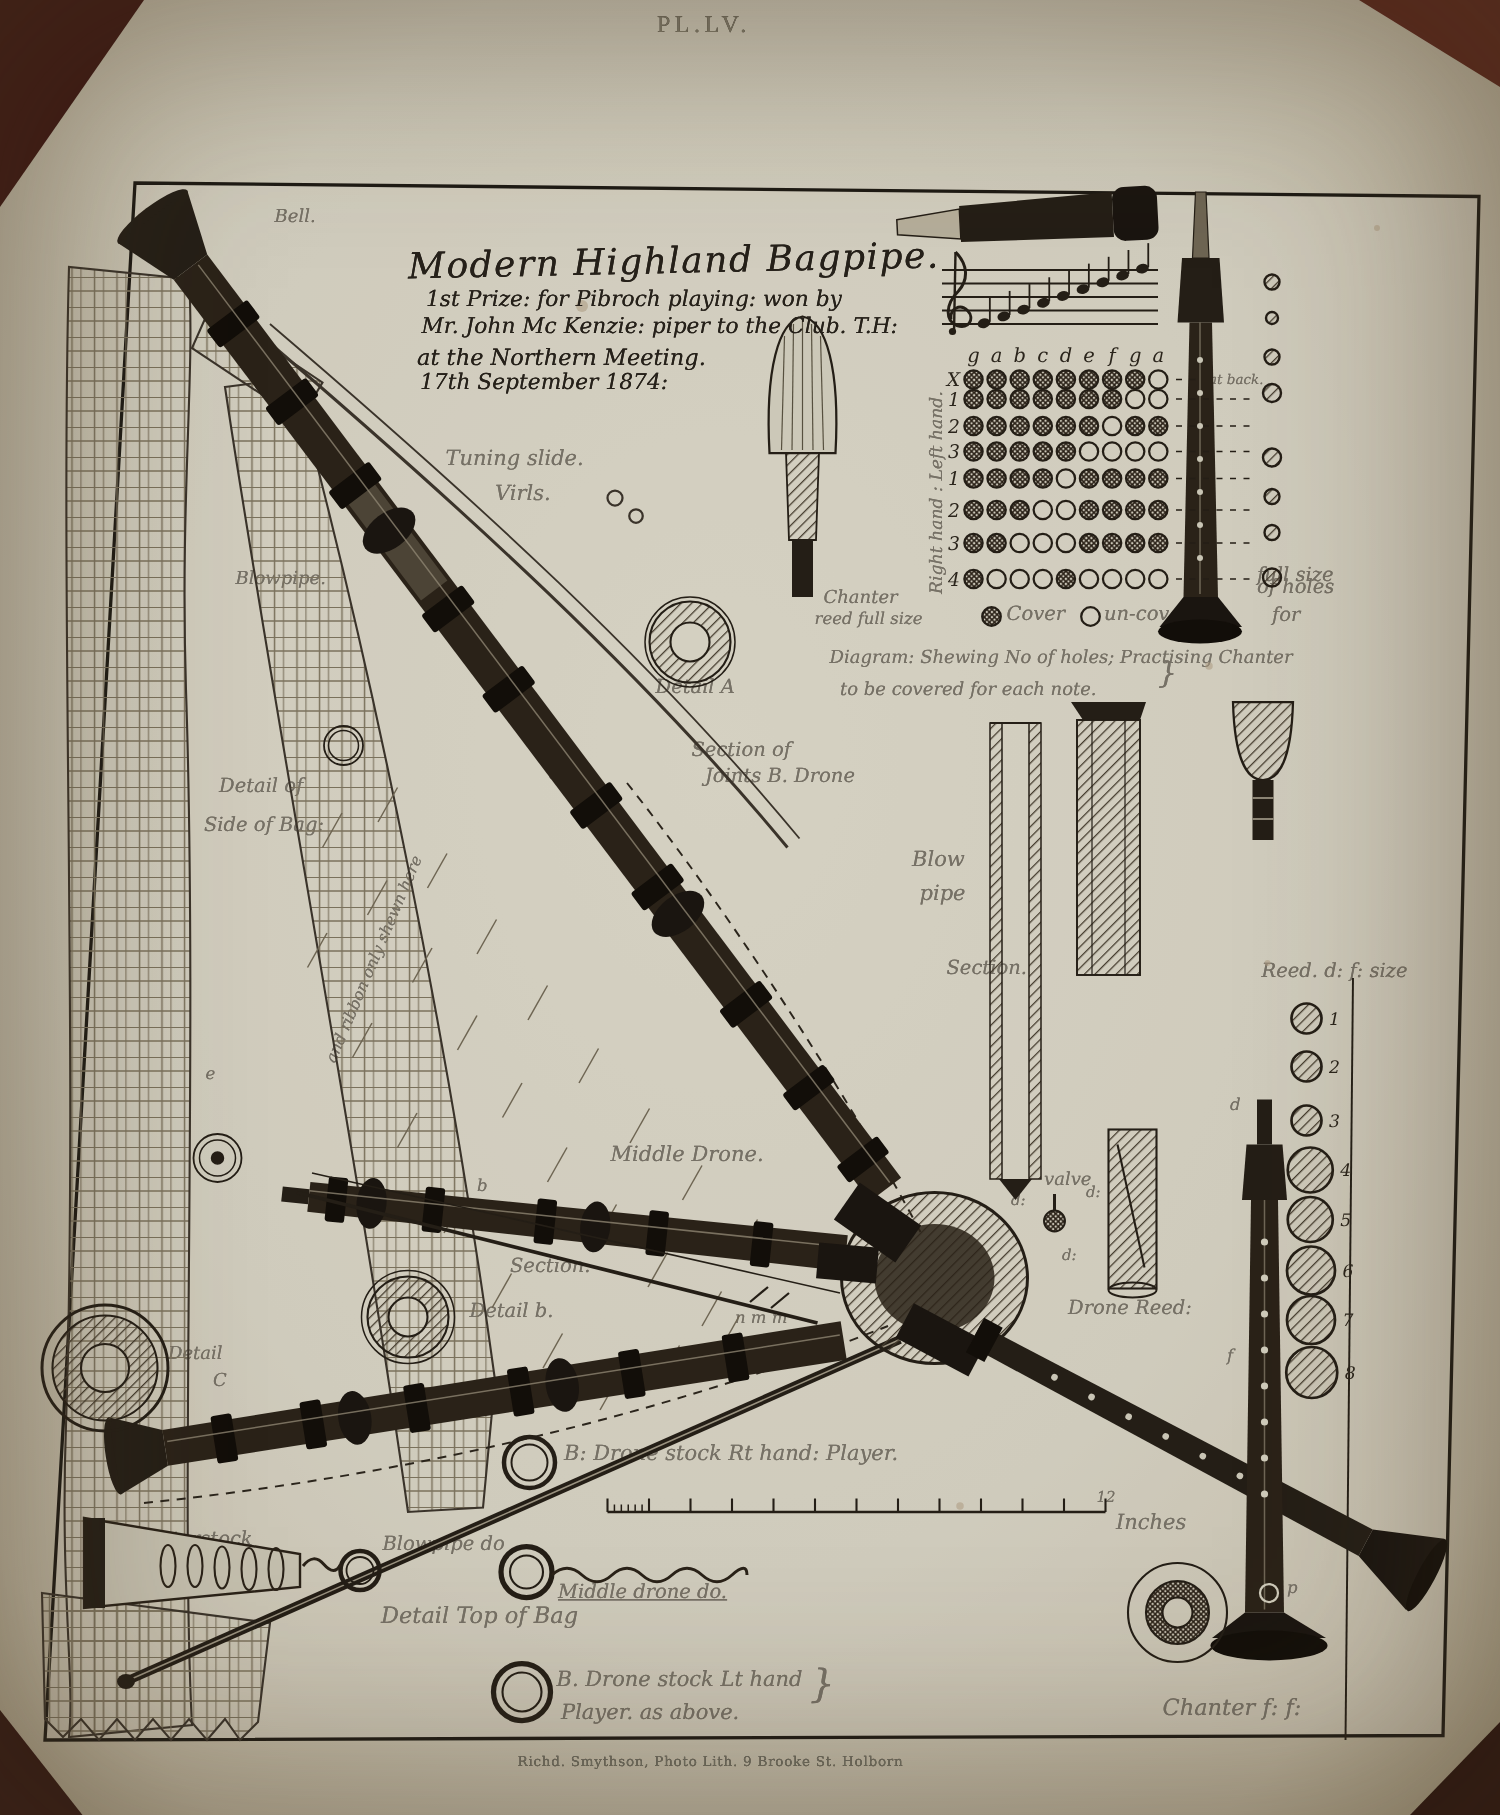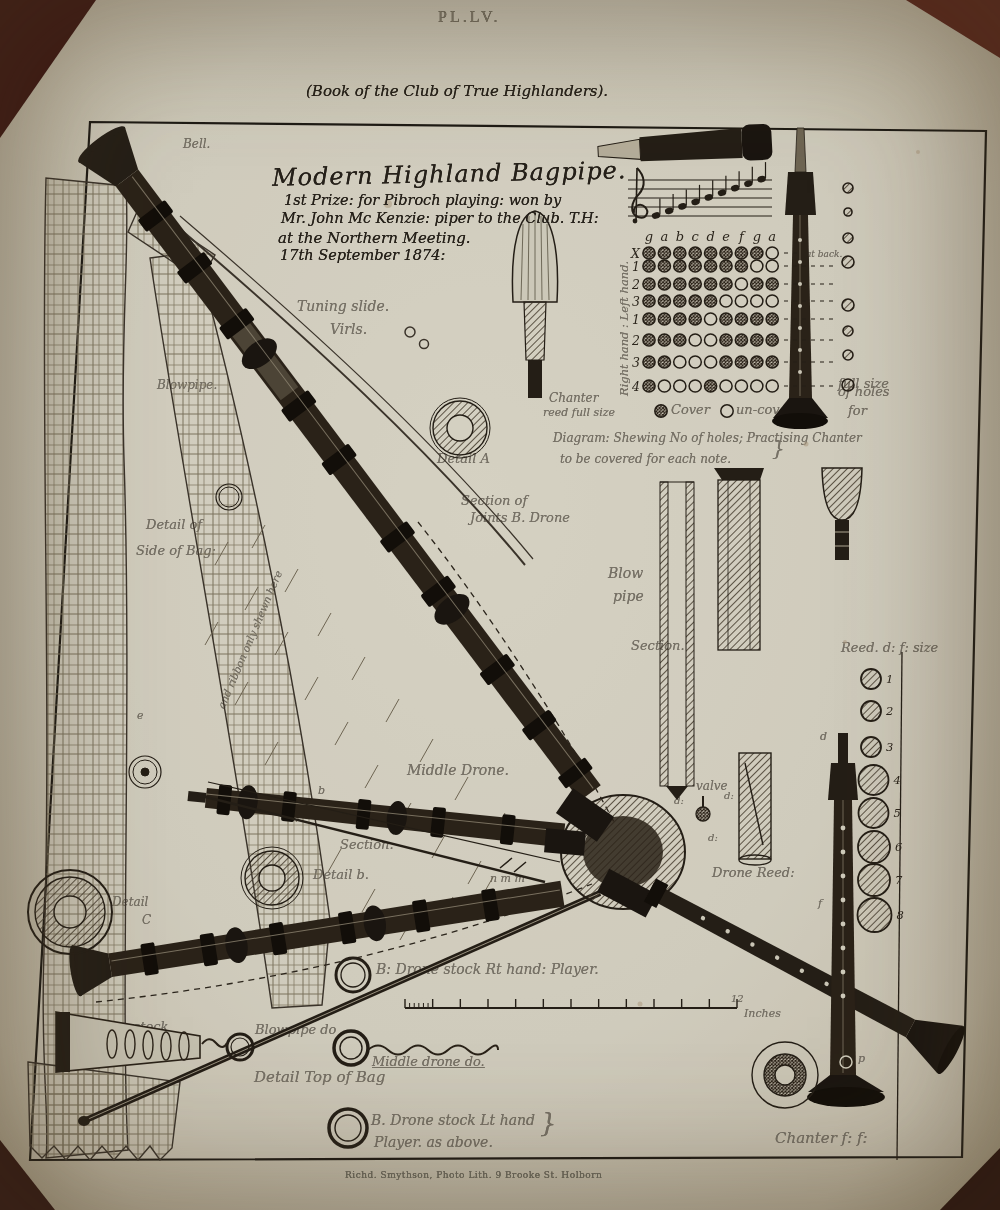--- a/index.html
+++ b/index.html
@@ -548,26 +548,25 @@
       <div class="lbl" style="left: 858px; top: 1053px; font-size: 11px;">p</div>
       <div class="lbl" style="left: 376px; top: 962px; font-size: 14px;">B: Drone stock Rt hand: Player.</div>
       <div class="lbl" style="left: 80px; top: 1020px; font-size: 13px;">Chanterstock</div>
       <div class="lbl" style="left: 255px; top: 1023px; font-size: 13px;">Blowpipe do</div>
       <div class="lbl" style="left: 372px; top: 1055px; font-size: 13px; text-decoration: underline;">Middle drone do.</div>
       <div class="lbl" style="left: 254px; top: 1070px; font-size: 15px;">Detail Top of Bag</div>
       <div class="lbl" style="left: 371px; top: 1113px; font-size: 14px;">B. Drone stock Lt hand</div>
       <div class="lbl" style="left: 374px; top: 1135px; font-size: 14px;">Player. as above.</div>
       <div class="lbl" style="left: 540px; top: 1110px; font-size: 26px;">}</div>
       <div class="lbl" style="left: 731px; top: 994px; font-size: 10px;">12</div>
-      <div class="lbl" style="left: 744px; top: 1008px; font-size: 11px;">Inches</div>
+      <div class="lbl" style="left: 744px; top: 1008px; font-size: 14px;">Inches</div>
       <div class="lbl" style="left: 775px; top: 1131px; font-size: 15px;">Chanter f: f:</div>
     </div>
 
   <div id="plateno" class="hd" style="left:438px;top:8px;font-size:16px;">PL.LV.</div>
-  <div class="hd" style="left:306px;top:82px;font-size:15px;">(Book of the Club of True Highlanders).</div>
 
   <div class="hd" style="left:272px;top:160px;font-size:24px;letter-spacing:1px;transform:rotate(-1.2deg);">Modern Highland Bagpipe.</div>
   <div class="hd" style="left:284px;top:192px;font-size:14.5px;">1st Prize: for Pibroch playing: won by</div>
   <div class="hd" style="left:281px;top:210px;font-size:14.5px;">Mr. John Mc Kenzie: piper to the Club. T.H:</div>
   <div class="hd" style="left:278px;top:229px;font-size:15px;">at the Northern Meeting.</div>
   <div class="hd" style="left:280px;top:247px;font-size:14.5px;">17th September 1874:</div>
 
   <div id="imprint" class="hd" style="left:345px;top:1170px;font-size:9px;">Richd. Smythson, Photo Lith. 9 Brooke St. Holborn</div>
 
   <div id="vignette"></div>

